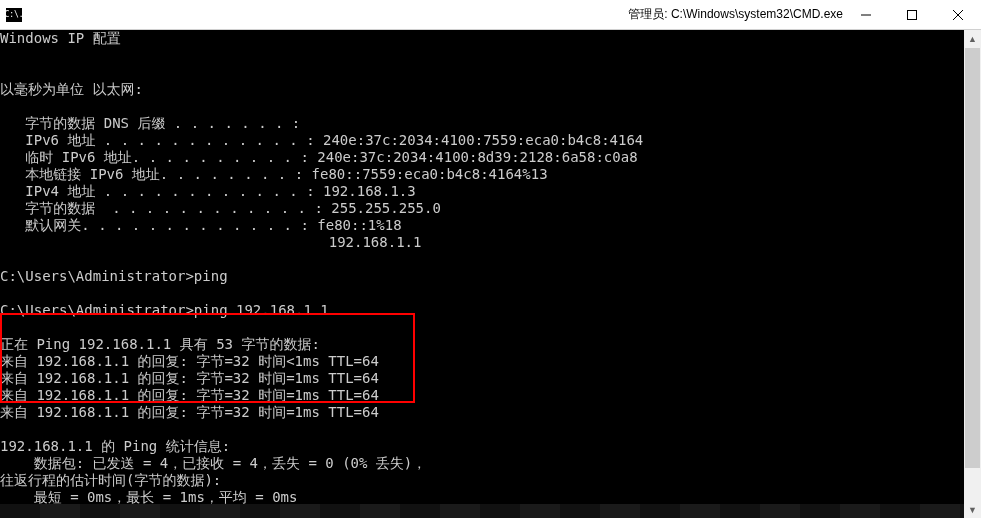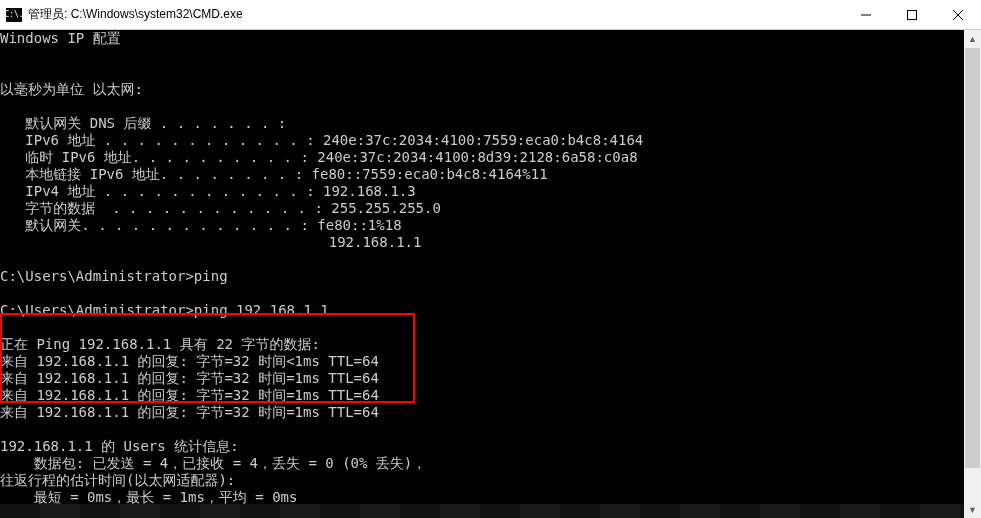--- a/index.html
+++ b/index.html
@@ -33,21 +33,21 @@
     height: 14px;
     background: #000;
     color: #fff;
     font-size: 8px;
     display: inline-flex;
     align-items: center;
     justify-content: center;
     margin-right: 6px;
     font-family: monospace;
   }
-  .title-text { flex: 1; }
+  .title-text { flex: 1; text-align: right; }
   .win-controls { display: flex; height: 100%; }
   .win-btn {
     width: 46px;
     height: 100%;
     display: flex;
     align-items: center;
     justify-content: center;
     font-size: 14px;
     color: #000;
     cursor: pointer;
@@ -140,42 +140,42 @@
       </div>
     </div>
   </div>
 
   <div class="terminal-wrap">
     <div class="terminal"><span>Windows IP 配置</span>
 <span></span>
 <span></span>
 <span>以毫秒为单位 以太网:</span>
 <span></span>
-<span>   默认网关 DNS 后缀 . . . . . . . :</span>
+<span>   字节的数据 DNS 后缀 . . . . . . . :</span>
 <span>   IPv6 地址 . . . . . . . . . . . . : 240e:37c:2034:4100:7559:eca0:b4c8:4164</span>
 <span>   临时 IPv6 地址. . . . . . . . . . : 240e:37c:2034:4100:8d39:2128:6a58:c0a8</span>
-<span>   本地链接 IPv6 地址. . . . . . . . : fe80::7559:eca0:b4c8:4164%11</span>
+<span>   本地链接 IPv6 地址. . . . . . . . : fe80::7559:eca0:b4c8:4164%13</span>
 <span>   IPv4 地址 . . . . . . . . . . . . : 192.168.1.3</span>
 <span>   字节的数据  . . . . . . . . . . . . : 255.255.255.0</span>
 <span>   默认网关. . . . . . . . . . . . . : fe80::1%18</span>
 <span>                                       192.168.1.1</span>
 <span></span>
 <span>C:\Users\Administrator&gt;ping</span>
 <span></span>
 <span>C:\Users\Administrator&gt;ping 192.168.1.1</span>
 <span></span>
-<span>正在 Ping 192.168.1.1 具有 22 字节的数据:</span>
+<span>正在 Ping 192.168.1.1 具有 53 字节的数据:</span>
 <span>来自 192.168.1.1 的回复: 字节=32 时间&lt;1ms TTL=64</span>
 <span>来自 192.168.1.1 的回复: 字节=32 时间=1ms TTL=64</span>
 <span>来自 192.168.1.1 的回复: 字节=32 时间=1ms TTL=64</span>
 <span>来自 192.168.1.1 的回复: 字节=32 时间=1ms TTL=64</span>
 <span></span>
-<span>192.168.1.1 的 Users 统计信息:</span>
+<span>192.168.1.1 的 Ping 统计信息:</span>
 <span>    数据包: 已发送 = 4，已接收 = 4，丢失 = 0 (0% 丢失)，</span>
-<span>往返行程的估计时间(以太网适配器):</span>
+<span>往返行程的估计时间(字节的数据):</span>
 <span>    最短 = 0ms，最长 = 1ms，平均 = 0ms</span>
 <span></span>
 </div>
 
     <div class="highlight-box" style="left:0px; top:283px; width:415px; height:90px;"></div>
 
     <div class="bottom-strip"></div>
 
     <div class="scrollbar">
       <div class="scroll-arrow scroll-up">▲</div>

